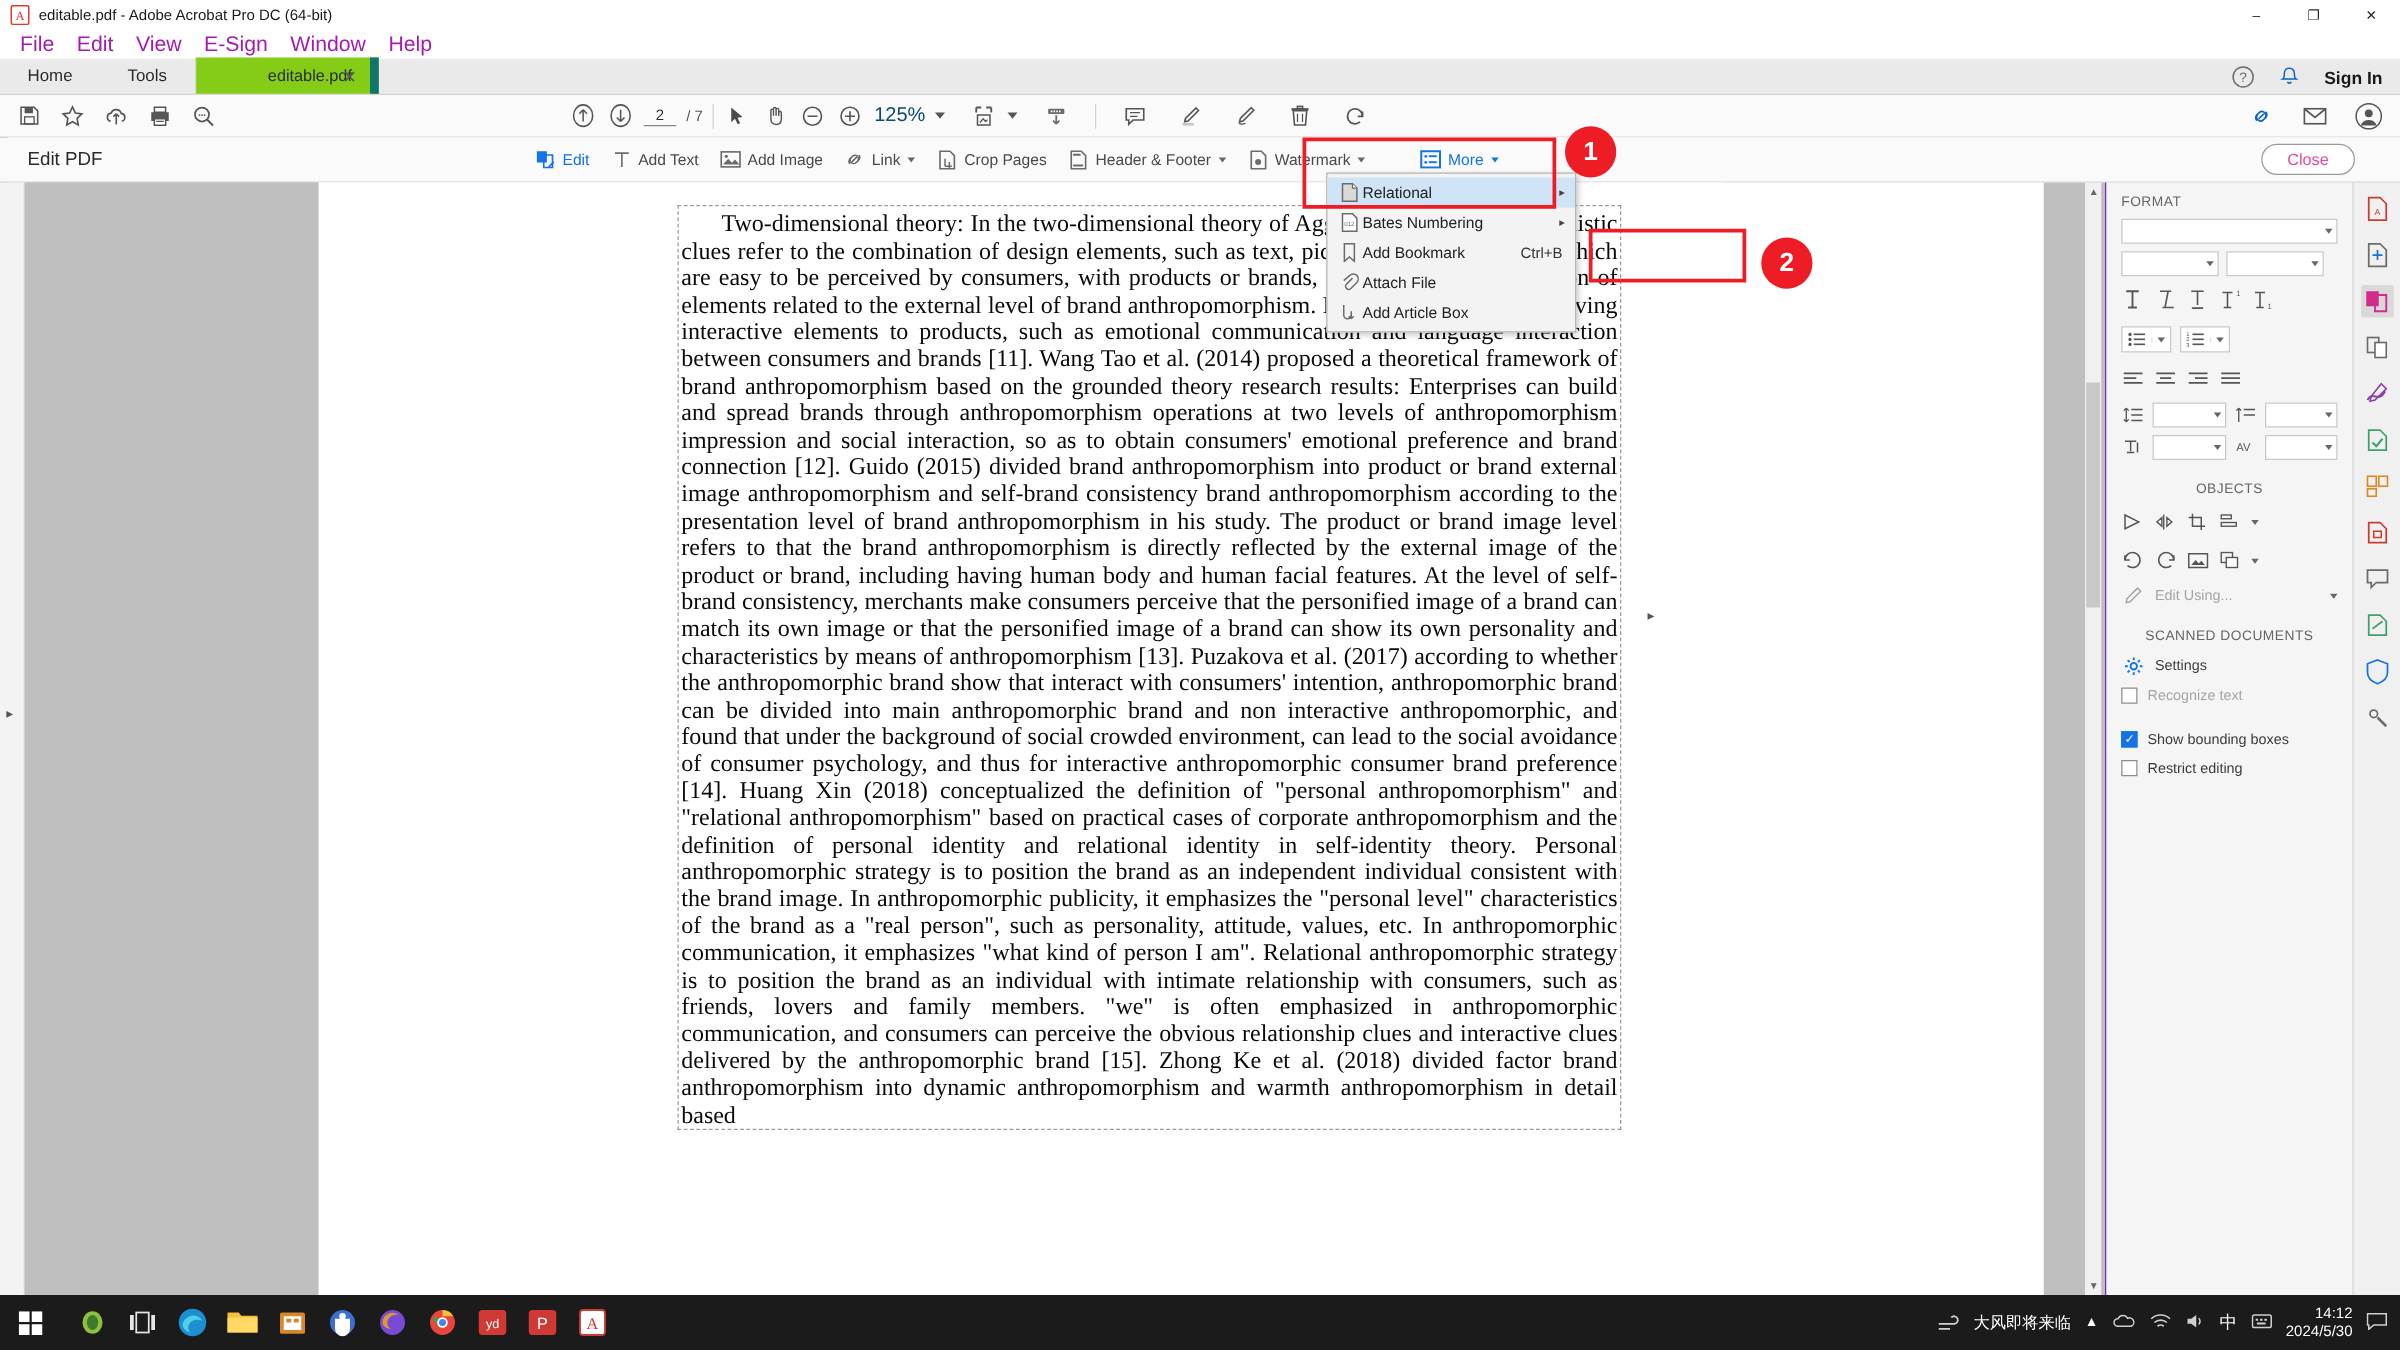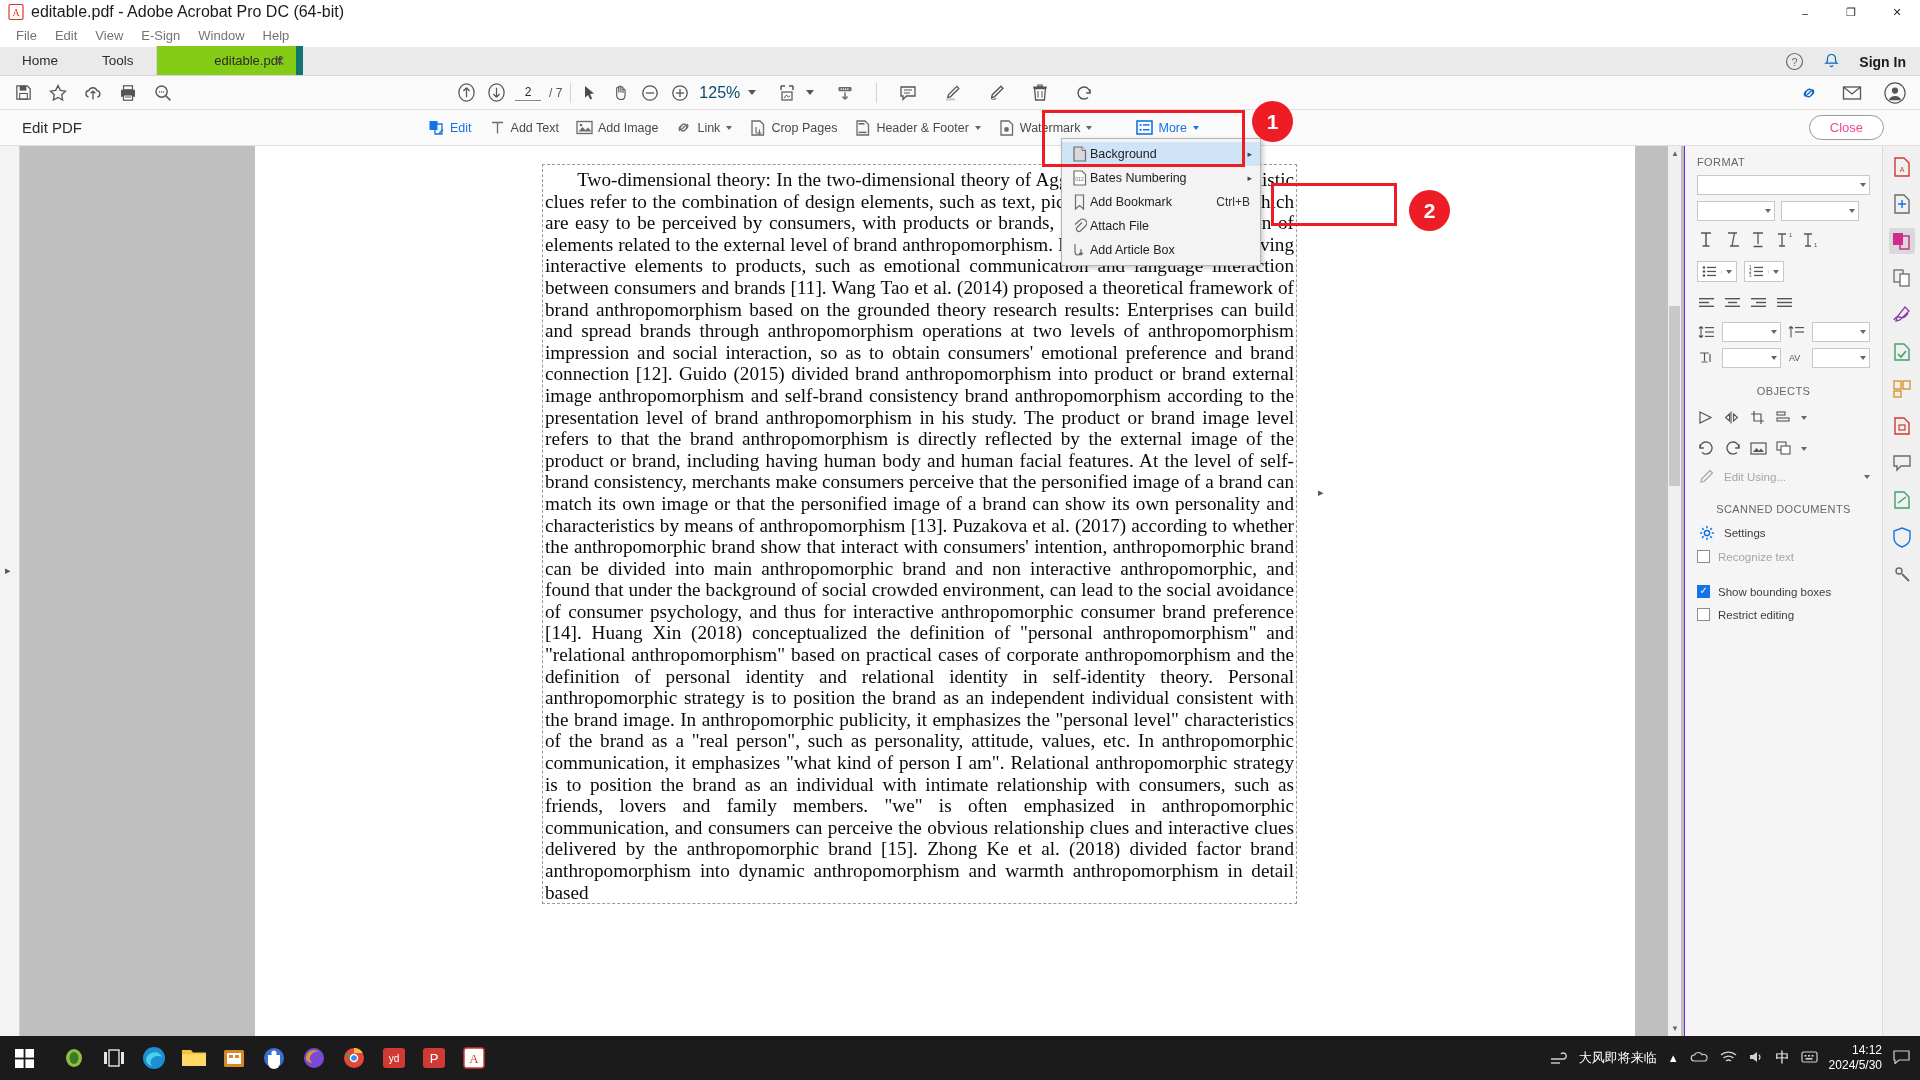--- a/index.html
+++ b/index.html
@@ -15,34 +15,34 @@
   .titlebar {
     position: absolute; top: 0; left: 0; width: 1920px; height: 25px;
     background: #ffffff; display: flex; align-items: center;
     border-bottom: 1px solid #ffffff;
   }
   .title-ico {
     width: 16px; height: 16px; margin-left: 8px; margin-right: 7px;
     position: relative;
   }
   .title-ico svg { display:block; }
-  .title-text { font-size: 16px; color: #1a1a1a; }
+  .title-text { font-size: 12px; color: #1a1a1a; }
   .win-ctrls { position: absolute; right: 0; top: 0; display: flex; height: 25px; }
   .win-btn {
     width: 46px; height: 25px; display: flex; align-items: center; justify-content: center;
     font-size: 11px; color: #2b2b2b;
   }
 
   
   .menubar {
     position: absolute; top: 25px; left: 0; width: 1920px; height: 22px;
     background: #ffffff; display: flex; align-items: center; padding-left: 7px;
   }
   .menu-item {
-    font-size: 13px; color: #737373; padding: 2px 9px; line-height: 16px;
+    font-size: 17px; color: #a21caf; padding: 2px 9px; line-height: 16px;
   }
 
   
   .tabstrip {
     position: absolute; top: 47px; left: 0; width: 1920px; height: 29px;
     background: #eaeaea; display: flex; align-items: flex-end;
     border-bottom: 1px solid #d6d6d6;
   }
   .tab-home, .tab-tools {
     font-size: 13.5px; color: #2b2b2b; height: 29px; display: flex; align-items: center;
@@ -861,21 +861,21 @@
   </div>
 
   <div class="menu-pop">
     <div class="mrow hl">
       <span class="micon">
         <svg width="15" height="16" viewBox="0 0 15 16">
             <path d="M2 1h8l3.5 3.5V15H2z" fill="#d9d9d9" stroke="#6b6b6b" stroke-width="1.2"></path>
             <path d="M10 1v3.5h3.5" fill="#fff" stroke="#6b6b6b" stroke-width="1"></path>
           </svg>
       </span>
-      <span class="mlabel">Background</span>
+      <span class="mlabel">Relational</span>
       <span class="marrow">▸</span>
     </div>
     <div class="mrow">
       <span class="micon">
         <svg width="15" height="16" viewBox="0 0 15 16">
             <path d="M2 1h8l3.5 3.5V15H2z" fill="#fff" stroke="#6b6b6b" stroke-width="1.2"></path>
             <text x="7.5" y="11" font-size="5" fill="#6b6b6b" text-anchor="middle" font-family="Liberation Sans, sans-serif">012</text>
           </svg>
       </span>
       <span class="mlabel">Bates Numbering</span>

